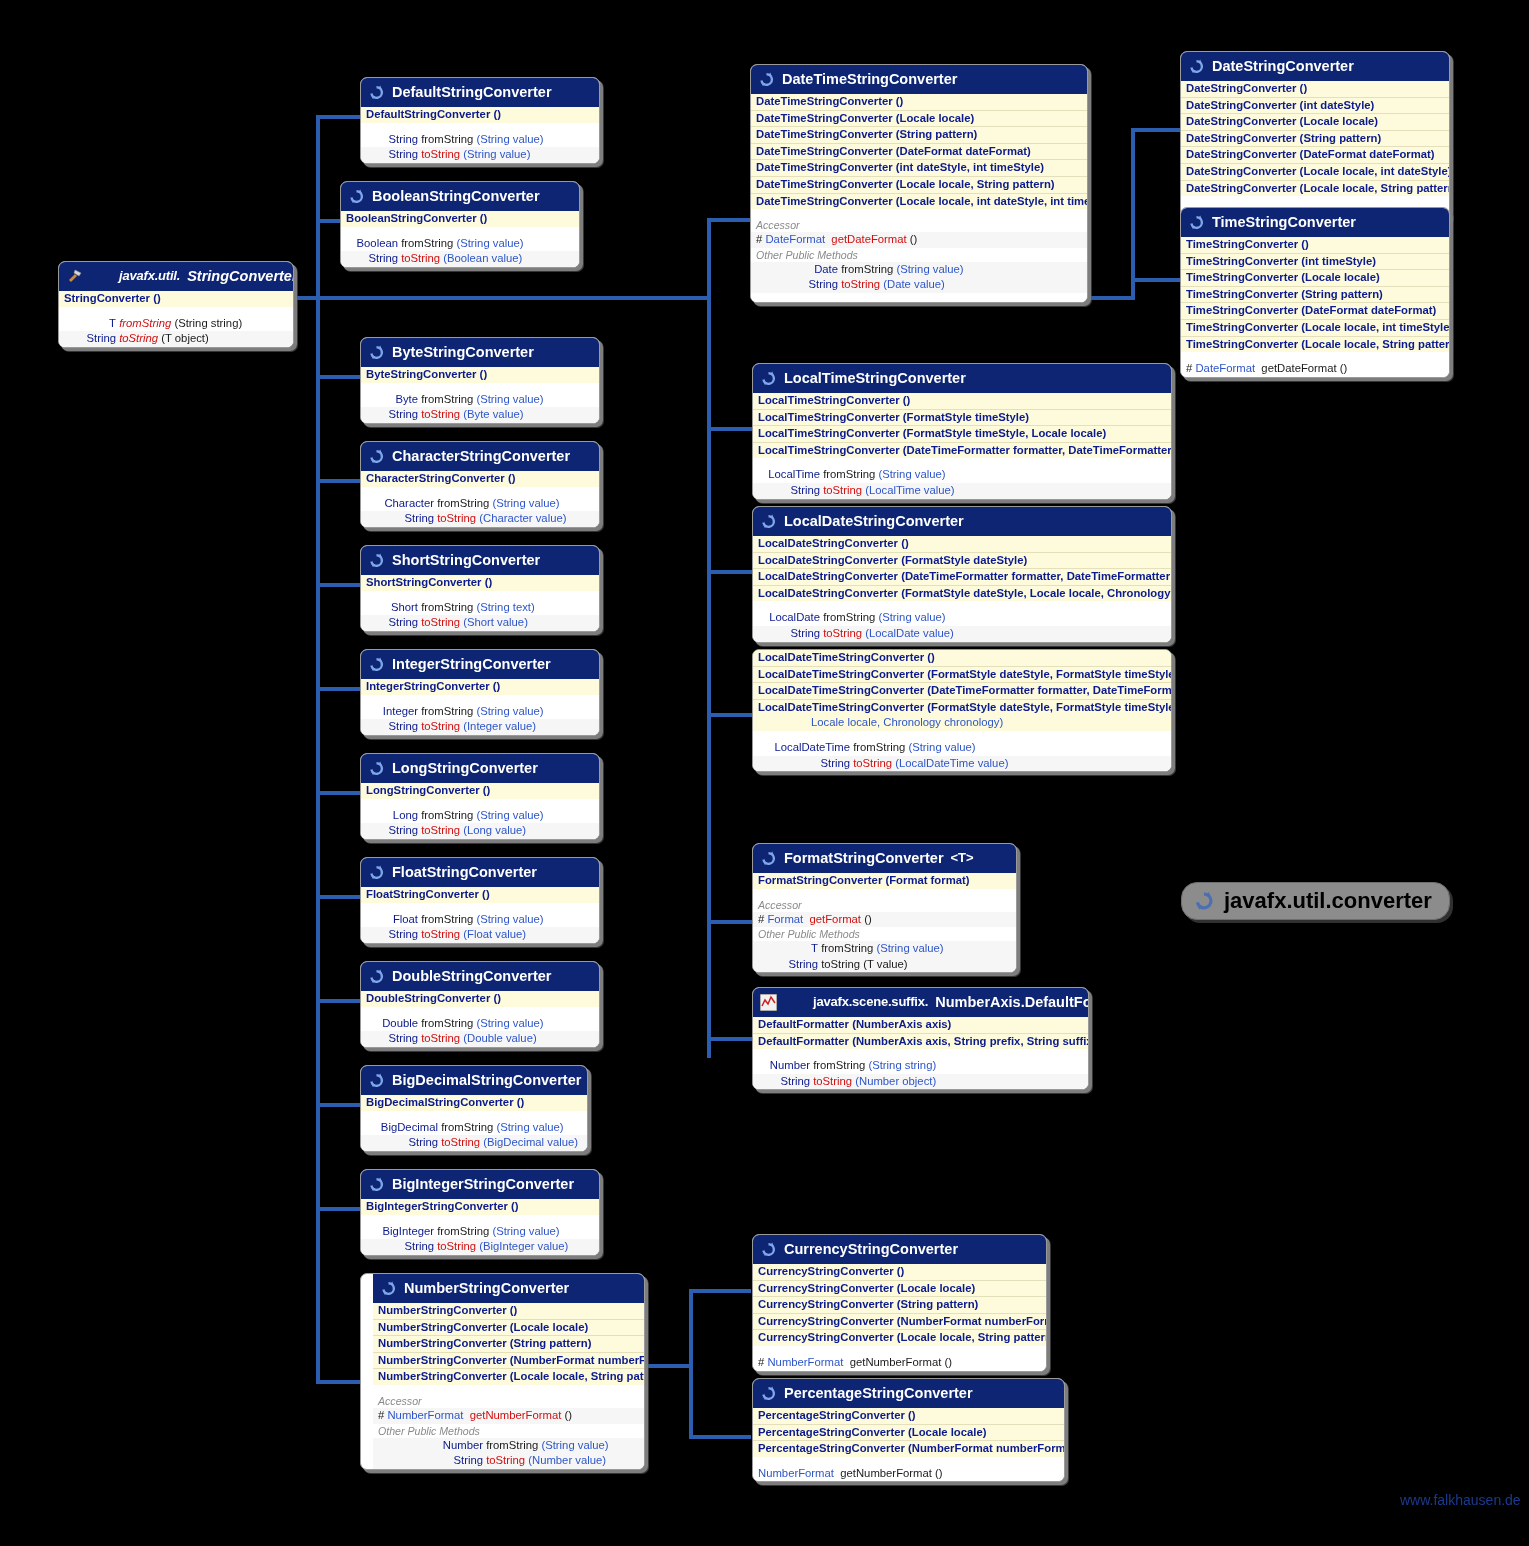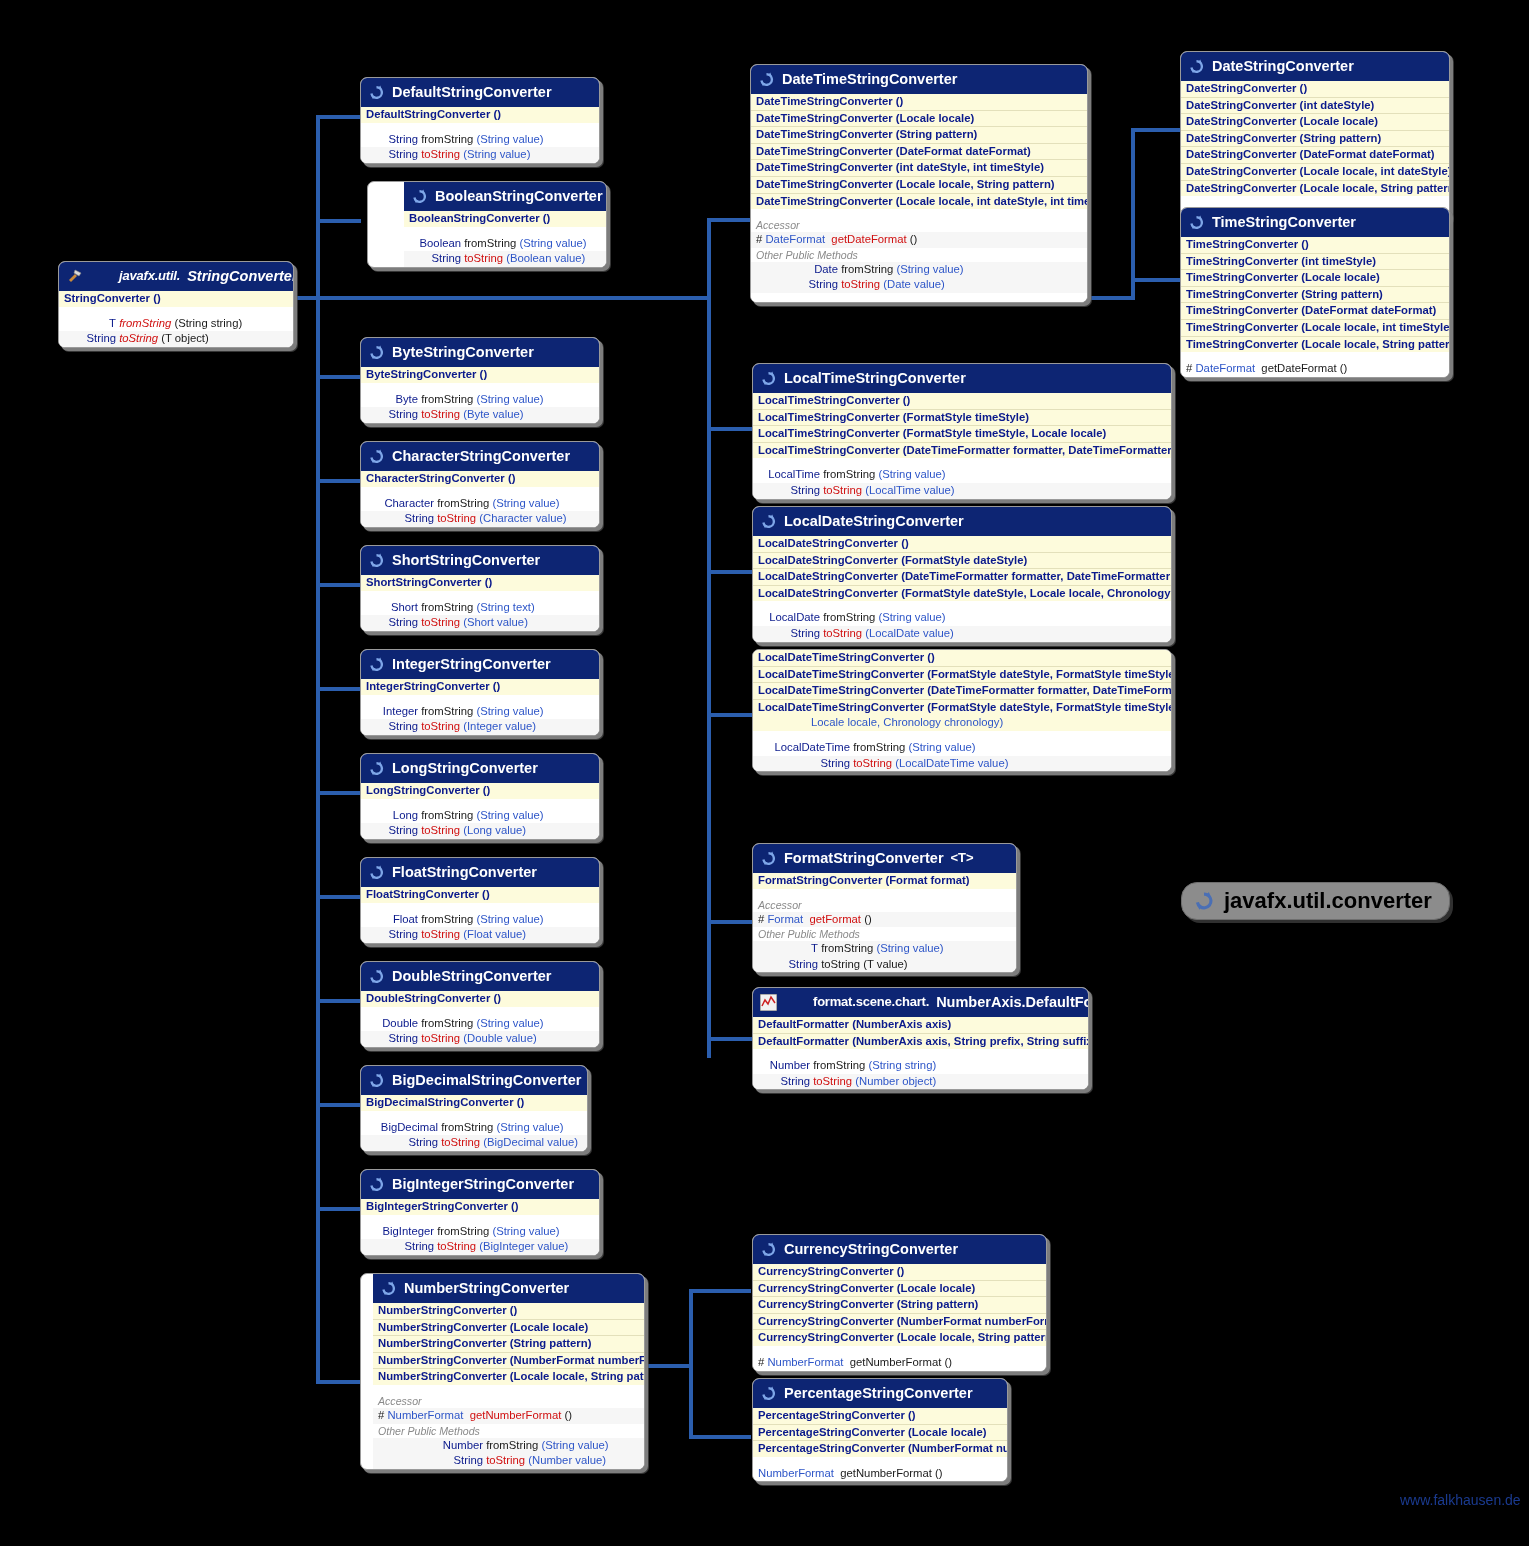--- a/index.html
+++ b/index.html
@@ -234,21 +234,21 @@
       <div class="row rowflex alt">
           <span class="rc ret" style="width:52px">String</span>
           <span>&nbsp;</span>
           <span class="mthi">toString</span>
           <span>&nbsp;</span>
           <span class="typ">(String value)</span>
         </div>
     </div>
   </div>
 
-  <div class="cls" style="left:367px; top:181px; width:240px;padding-left:36px;">
+  <div class="cls" style="left:340px; top:181px; width:240px;">
     <div class="hdr">
       <span class="ico">
           <svg width="17" height="17" viewBox="0 0 17 17">
             <rect width="17" height="17" fill="#0d2573"></rect>
             <path d="M8.5 3.2 A5.3 5.3 0 1 1 3.4 9.6" fill="none" stroke="#7ea6e8" stroke-width="2.4"></path>
             <path d="M12.2 1.6 L13.8 5.2 L10 4.6 Z" fill="#7ea6e8"></path>
             <path d="M5 15.2 L3.2 11.8 L7 12.3 Z" fill="#7ea6e8"></path>
           </svg>
         </span>
       <span class="nm">BooleanStringConverter</span>
@@ -900,21 +900,21 @@
   </div>
 
   <div class="cls" style="left:752px; top:987px; width:337px;">
     <div class="hdr">
       <span class="ico">
           <svg width="17" height="17" viewBox="0 0 17 17">
             <rect width="17" height="17" fill="#f2f2f2" stroke="#666" stroke-width="1"></rect>
             <polyline points="2,12 5,6 8,10 11,3 15,9" fill="none" stroke="#cc2222" stroke-width="1.5"></polyline>
           </svg>
         </span>
-      <span class="pkg">format.scene.chart.</span>
+      <span class="pkg">javafx.scene.suffix.</span>
         <span class="nm">NumberAxis.DefaultFormatter</span>
     </div>
     <div class="sect ctors">
       <div class="row"><span class="ctor">DefaultFormatter (NumberAxis axis)</span></div>
       <div class="row"><span class="ctor">DefaultFormatter (NumberAxis axis, String prefix, String suffix)</span></div>
     </div>
     <div class="sect methods">
       <div class="row sep"></div>
       <div class="row rowflex">
           <span class="rc ret" style="width:52px">Number</span>
@@ -959,21 +959,21 @@
           <span>&nbsp;</span>
           <span class="typ">NumberFormat</span>
           <span>&nbsp;&nbsp;</span>
           <span class="mth">getNumberFormat</span>
           <span>&nbsp;</span>
           <span class="plain">()</span>
         </div>
     </div>
   </div>
 
-  <div class="cls" style="left:752px; top:1378px; width:256px;">
+  <div class="cls" style="left:752px; top:1378px; width:313px;">
     <div class="hdr">
       <span class="ico">
           <svg width="17" height="17" viewBox="0 0 17 17">
             <rect width="17" height="17" fill="#0d2573"></rect>
             <path d="M8.5 3.2 A5.3 5.3 0 1 1 3.4 9.6" fill="none" stroke="#7ea6e8" stroke-width="2.4"></path>
             <path d="M12.2 1.6 L13.8 5.2 L10 4.6 Z" fill="#7ea6e8"></path>
             <path d="M5 15.2 L3.2 11.8 L7 12.3 Z" fill="#7ea6e8"></path>
           </svg>
         </span>
       <span class="nm">PercentageStringConverter</span>

